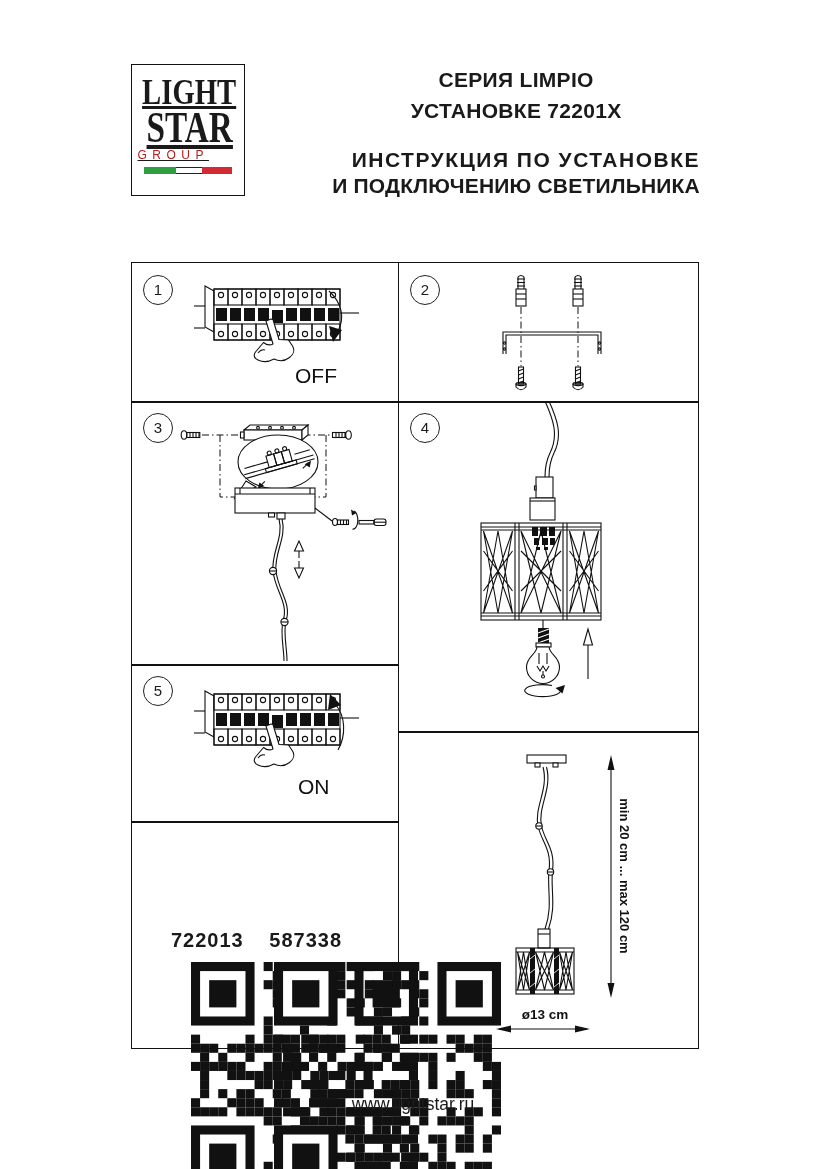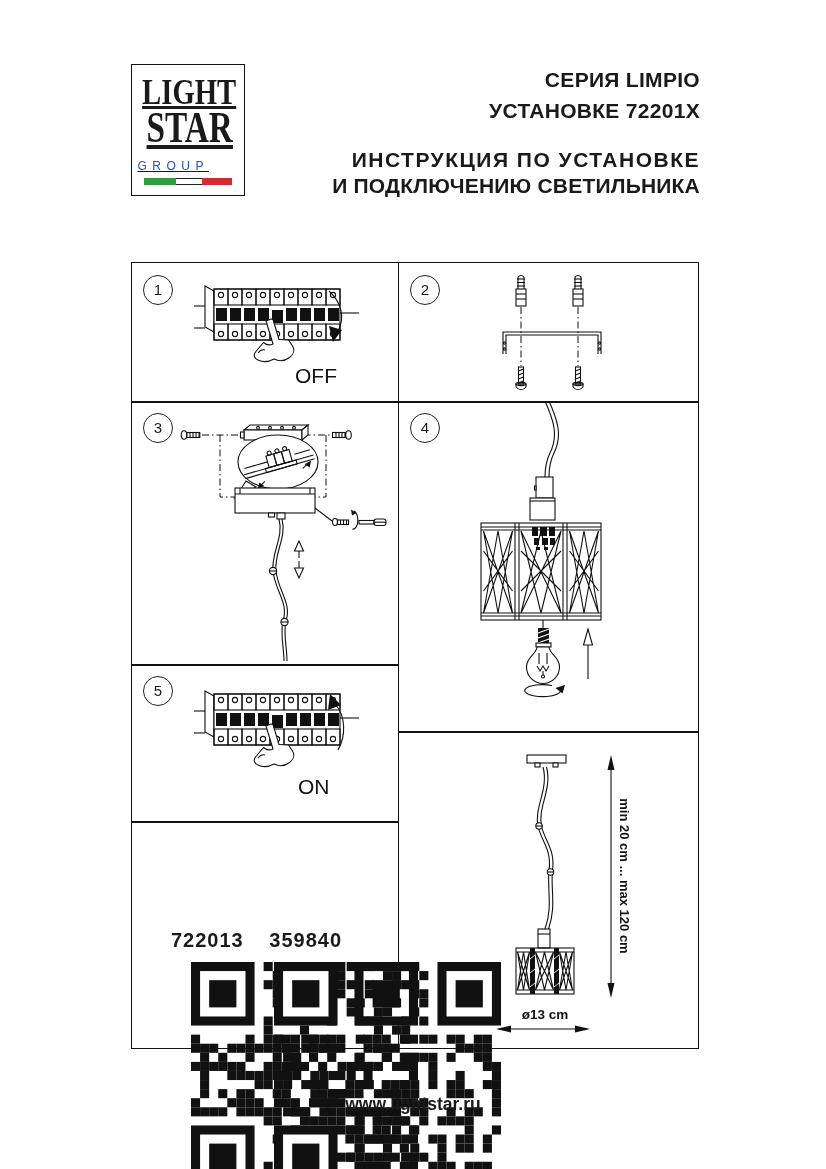--- a/index.html
+++ b/index.html
@@ -6,31 +6,31 @@
   .page{position:relative;width:826px;height:1169px;background:#ffffff;margin:0 auto;
         font-family:"Liberation Sans",sans-serif;color:#1a1a1a;overflow:hidden;}
 
   
   .logo-box{position:absolute;left:131px;top:64px;width:112px;height:130px;
             border:1.6px solid #111;background:#fff;text-decoration:underline;}
   .logo-light{margin-top:13px;font-family:"Liberation Serif",serif;font-weight:bold;
               font-size:35px;line-height:30px;transform:scaleX(0.82);transform-origin:center;}
   .logo-star{font-family:"Liberation Serif",serif;font-weight:bold;font-size:45px;
              line-height:38px;transform:scaleX(0.74);transform-origin:center;}
-  .logo-group{margin-top:13px;font-size:12px;font-weight:400;letter-spacing:5.5px;
-              text-indent:5.5px;color:#1d4ed8;}
+  .logo-group{margin-top:2px;font-size:12px;font-weight:400;letter-spacing:5.5px;
+              text-indent:5.5px;color:#b91c1c;}
   .logo-flag{margin:5px auto 0;width:88px;height:7px;display:flex;}
   .flag-seg{height:100%;}
   .flag-green{width:36%;}
   .flag-white{width:30%;border-top:1.2px solid #222;border-bottom:1.2px solid #222;box-sizing:border-box;}
   .flag-red{width:34%;}
 
   
   .header-text{position:absolute;right:126px;top:64px;text-align:right;}
-  .hdr-series,.hdr-articles{font-size:21px;font-weight:bold;line-height:31px;letter-spacing:0.3px;}
+  .hdr-series,.hdr-articles{font-size:21px;font-weight:bold;line-height:31px;letter-spacing:0.3px;text-align:center;}
   .hdr-heading{margin-top:21px;font-size:21px;font-weight:bold;line-height:26px;text-align:right;}
   .hdr-h1{letter-spacing:1.5px;}
   .hdr-h2{letter-spacing:0.2px;}
 
   
   .grid{position:absolute;left:131px;top:262px;width:566px;height:785px;
         border:1.6px solid #111;box-sizing:content-box;}
   .gline{position:absolute;background:#111;}
   .panel{position:absolute;}
   .panel svg{display:block;width:100%;height:100%;}
@@ -45,21 +45,21 @@
   
   .notes-text{position:absolute;left:41px;top:26px;font-size:12.8px;line-height:18.5px;}
   .article-codes{position:absolute;left:39px;top:108px;font-size:20px;font-weight:bold;letter-spacing:1px;}
   .article-codes span{display:inline-block;}
   .code-2{margin-left:19px;}
   .qr{position:absolute;top:141px;width:62px;height:62px;}
   .qr1{left:39px;} .qr2{left:122px;}
 
   
   .footer{position:absolute;left:0;right:0;top:1094px;text-align:center;
-          font-size:17.5px;font-weight:bold;}
+          font-size:17.5px;font-weight:normal;}
 </style>
 </head>
 <body>
 
 <div class="page">
 
   <div class="logo-box">
     <div class="logo-light">LIGHT</div>
     <div class="logo-star">STAR</div>
     <div class="logo-group">GROUP</div>
@@ -445,21 +445,21 @@
             <polygon class="blk" points="198,26 196,42 209,37"></polygon>
           </g>
           <text x="166" y="126" font-size="21">ON</text>
         </g>
       </svg>
     </div>
 
     <div class="panel" style="left:0;top:558px;width:267px;height:227px;">
       <div class="article-codes">
         <span class="code-1">722013</span>
-        <span class="code-2">359840</span>
+        <span class="code-2">587338</span>
       </div>
       <svg class="qr qr1" id="qr1" viewBox="0 0 62.5 62.5">
           <rect x="20" y="0" width="2.5" height="2.5" fill="#111"></rect>
           <rect x="30" y="0" width="2.5" height="2.5" fill="#111"></rect>
           <rect x="37.5" y="0" width="2.5" height="2.5" fill="#111"></rect>
           <rect x="40" y="0" width="2.5" height="2.5" fill="#111"></rect>
           <rect x="22.5" y="2.5" width="2.5" height="2.5" fill="#111"></rect>
           <rect x="25" y="2.5" width="2.5" height="2.5" fill="#111"></rect>
           <rect x="27.5" y="2.5" width="2.5" height="2.5" fill="#111"></rect>
           <rect x="30" y="2.5" width="2.5" height="2.5" fill="#111"></rect>

